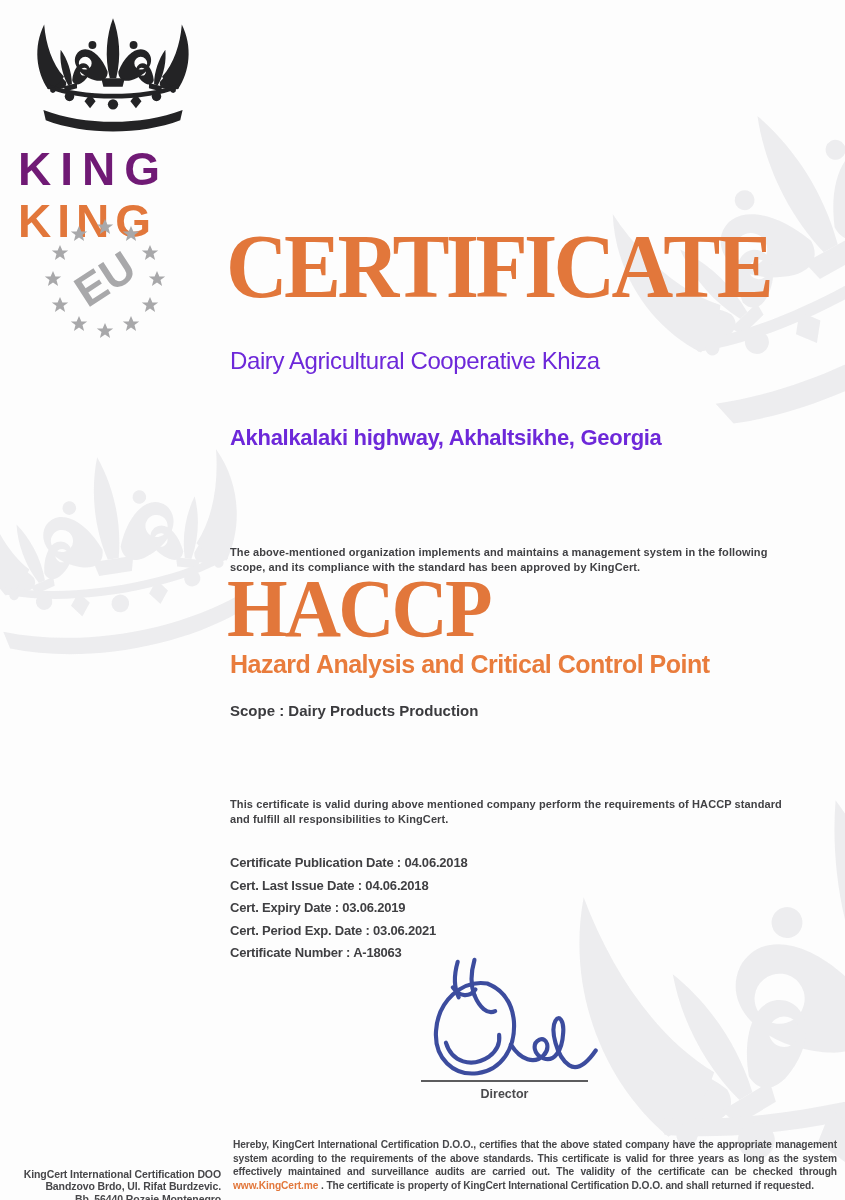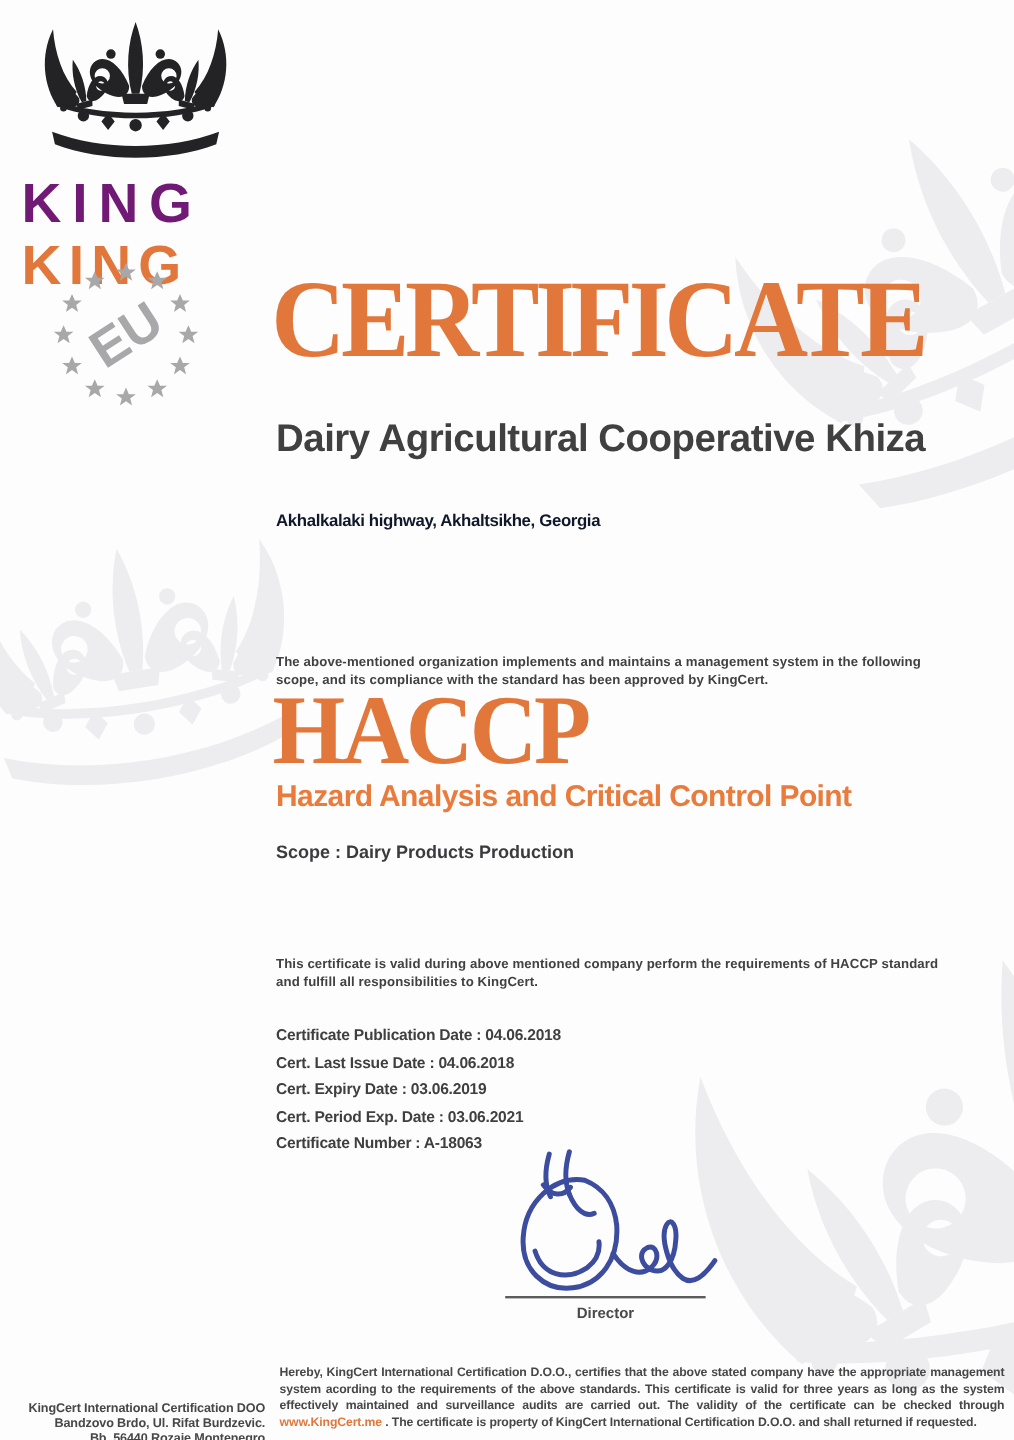--- a/index.html
+++ b/index.html
@@ -19,22 +19,22 @@
   #logo-crown{left:26px;top:10px;width:174px;height:127px;fill:#232325;}
   #logo-king{left:18px;top:144px;font-size:46px;font-weight:bold;letter-spacing:9px;color:#701a75;line-height:1.1;}
   #logo-cert{left:18px;top:196px;font-size:46px;font-weight:bold;letter-spacing:6px;color:#e2773b;line-height:1.1;}
   #eu-emblem{left:40px;top:214px;width:130px;height:130px;}
   #eu-emblem text{fill:#a8a8aa;font-family:"Liberation Sans",sans-serif;font-weight:bold;font-size:44px;}
   #eu-emblem .star{fill:#a8a8aa;}
   
   #cert-title{left:226px;top:220px;font-family:"Liberation Serif",serif;font-weight:bold;
     font-size:92px;line-height:1;color:#e2773b;letter-spacing:-4px;
     transform:scaleX(.93);transform-origin:left top;white-space:nowrap;}
-  #company-name{left:230px;top:347px;font-size:32px;font-weight:bold;color:#404040;letter-spacing:-.4px;white-space:nowrap;}
-  #company-address{left:230px;top:425px;font-size:14px;font-weight:bold;color:#0f172a;letter-spacing:-.3px;white-space:nowrap;}
+  #company-name{left:230px;top:347px;font-size:24px;font-weight:normal;color:#6d28d9;letter-spacing:-.4px;white-space:nowrap;}
+  #company-address{left:230px;top:425px;font-size:22px;font-weight:bold;color:#6d28d9;letter-spacing:-.3px;white-space:nowrap;}
   .body-par{font-size:11px;font-weight:bold;color:#414144;line-height:1.33;letter-spacing:.1px;}
   #intro-par{left:230px;top:525px;width:562px;margin-top:20px;}
   #haccp{left:227px;top:568px;font-family:"Liberation Serif",serif;font-weight:bold;font-size:82px;
     line-height:1;color:#e2773b;letter-spacing:-3px;transform:scaleX(.95);transform-origin:left top;}
   #haccp-full{left:230px;top:650px;font-size:25px;font-weight:bold;color:#e97c3c;letter-spacing:-.5px;white-space:nowrap;}
   #scope-line{left:230px;top:702px;font-size:15px;font-weight:bold;color:#3b3b3e;}
   #validity-par{left:230px;top:797px;width:562px;}
   #details{left:230px;top:852px;font-size:13px;font-weight:bold;color:#3f3f42;letter-spacing:-.2px;}
   #details .detail-line{height:22.5px;line-height:22.5px;}
   

